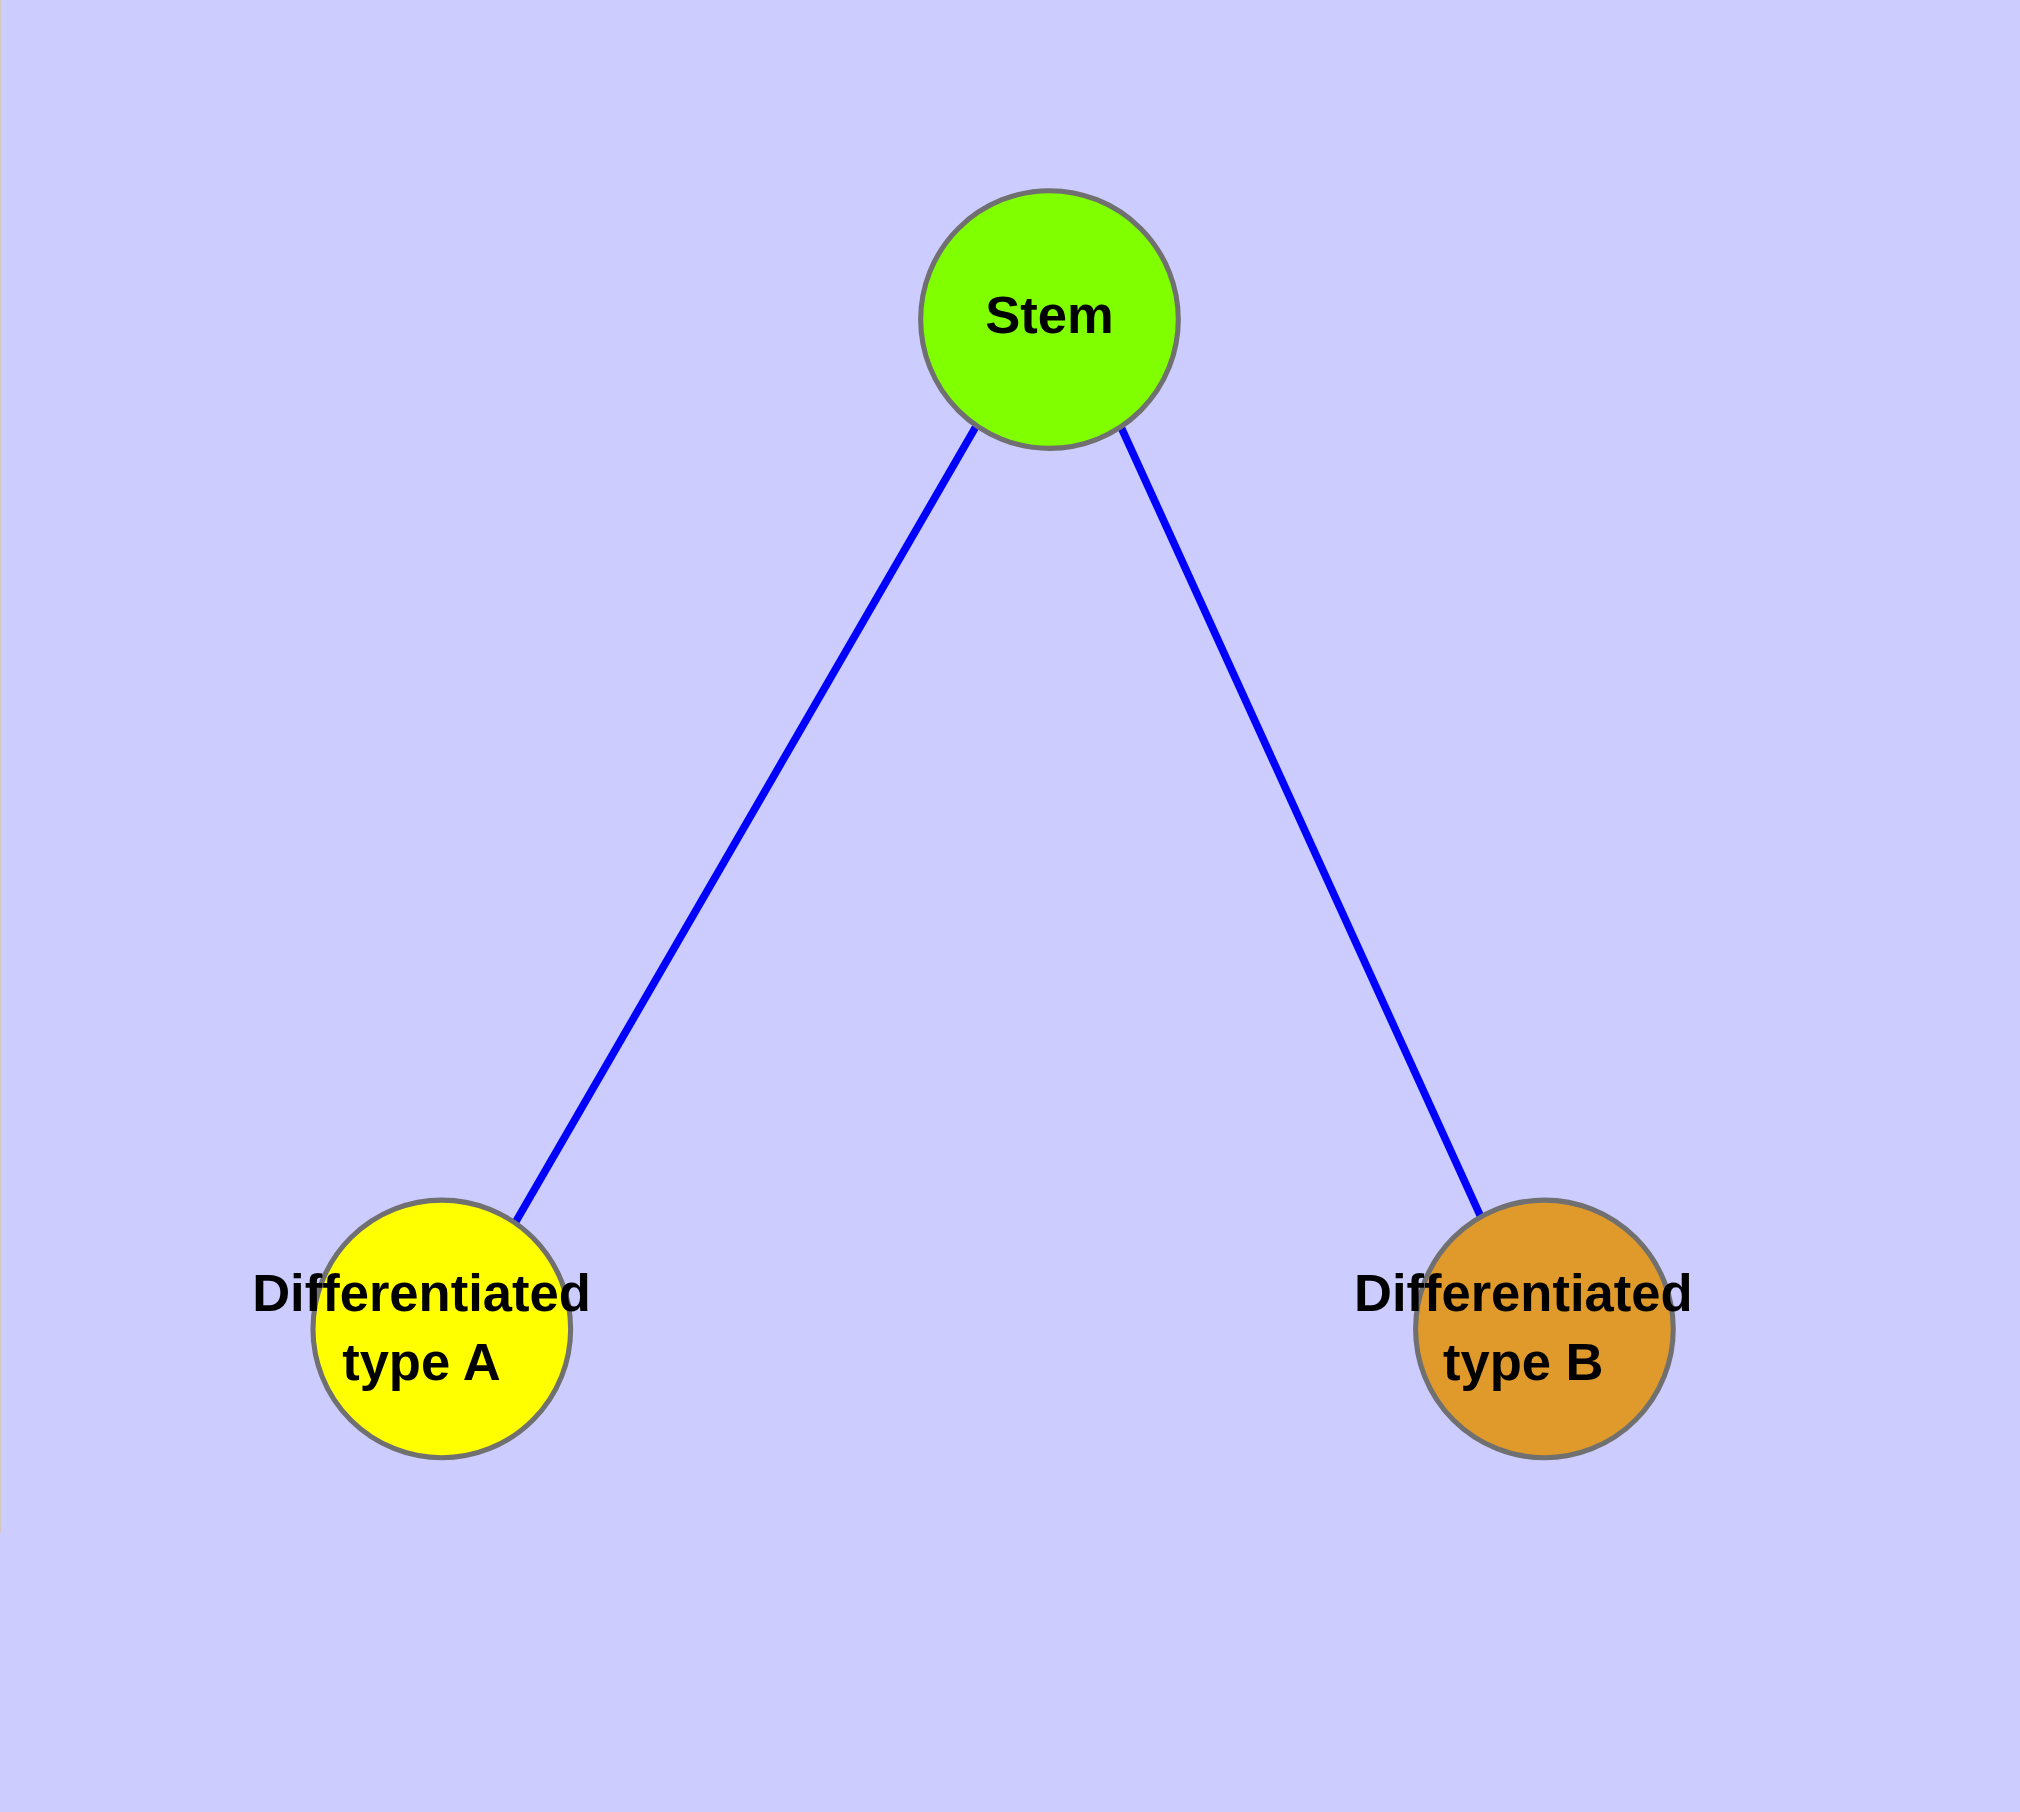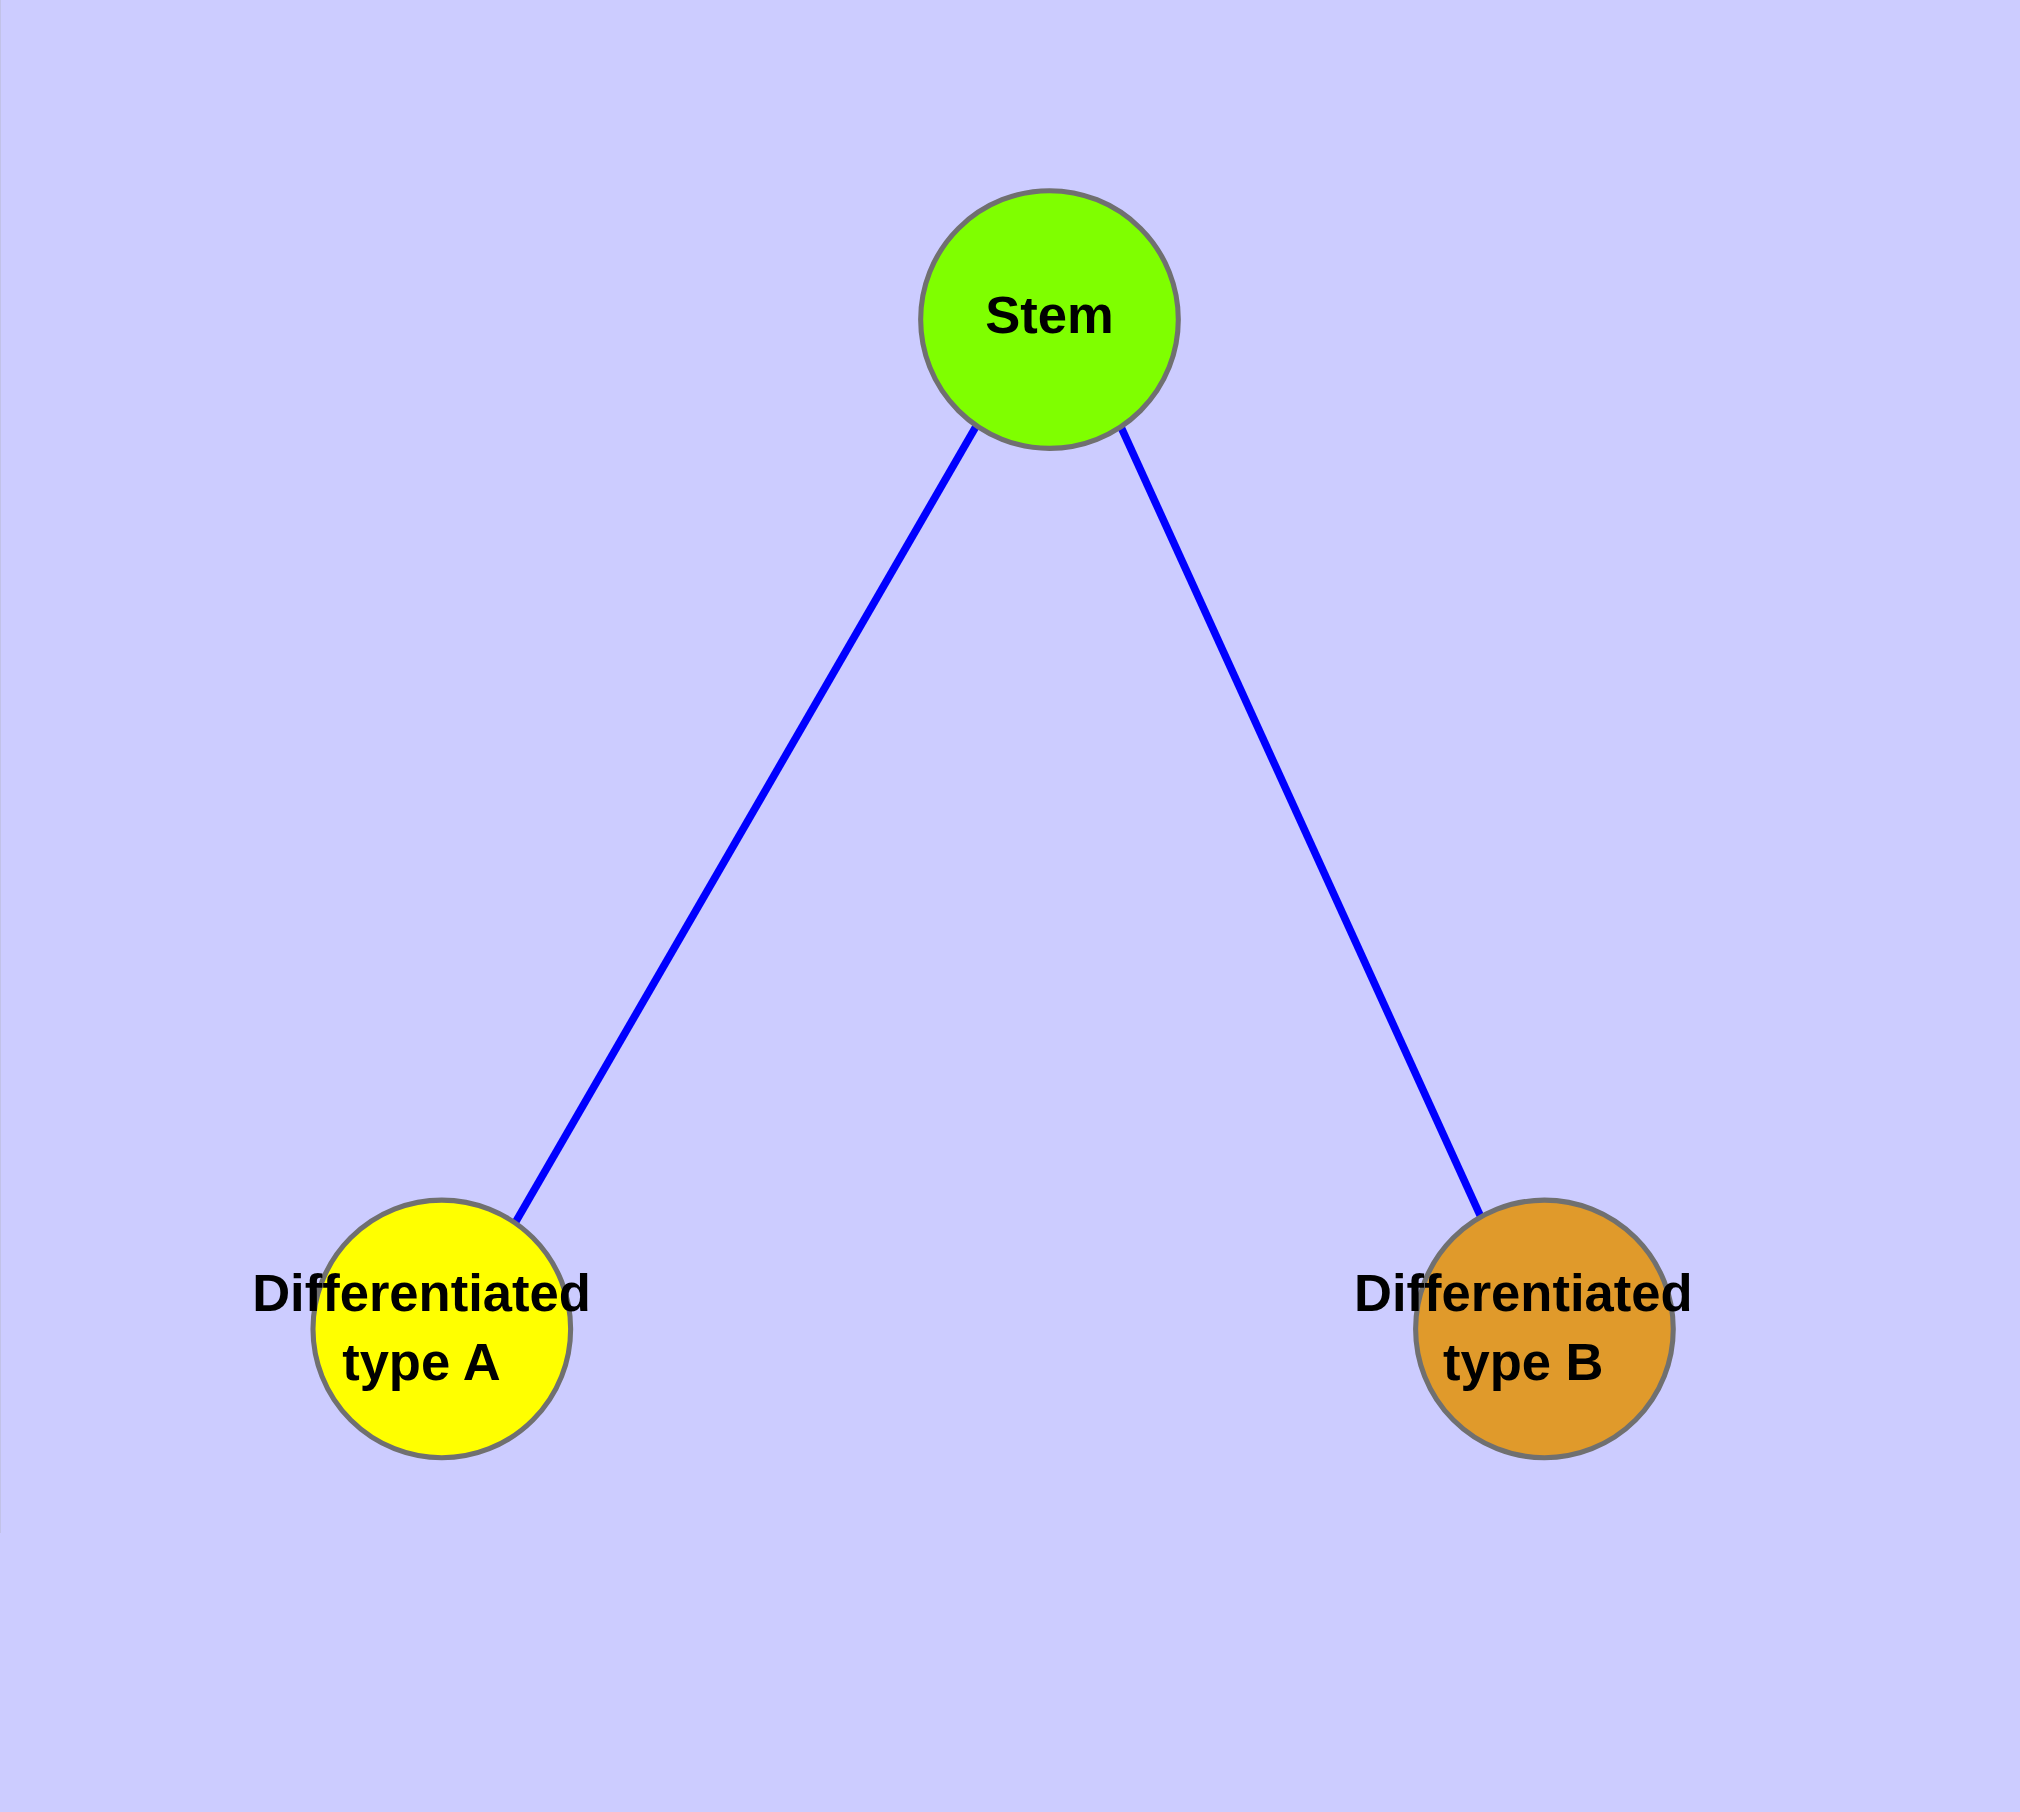--- a/index.html
+++ b/index.html
@@ -29,21 +29,21 @@
     fill: #000000;
     stroke: none;
     text-anchor: middle;
     dominant-baseline: middle;
     white-space: pre;
   }
 </style>
 </head>
 <body>
 
-<div id="canvas" style="width: 2021px; height: 1533px; background: #a3a3a3;">
+<div id="canvas" style="width: 2021px; height: 1533px; background: #eab308;">
   <svg id="graph-svg" viewBox="0 0 2384 2138" xmlns="http://www.w3.org/2000/svg">
 
     <rect x="0" y="0" width="2384" height="2138" fill="#ccccff"></rect>
 
     <g>
       <line stroke-width="9" stroke-linecap="butt" x1="1152" y1="502" x2="608" y2="1442" stroke="#0000ff"></line>
       <line stroke-width="9" stroke-linecap="butt" x1="1322" y1="503" x2="1747" y2="1436" stroke="#0000ff"></line>
     </g>
 
     <g>

